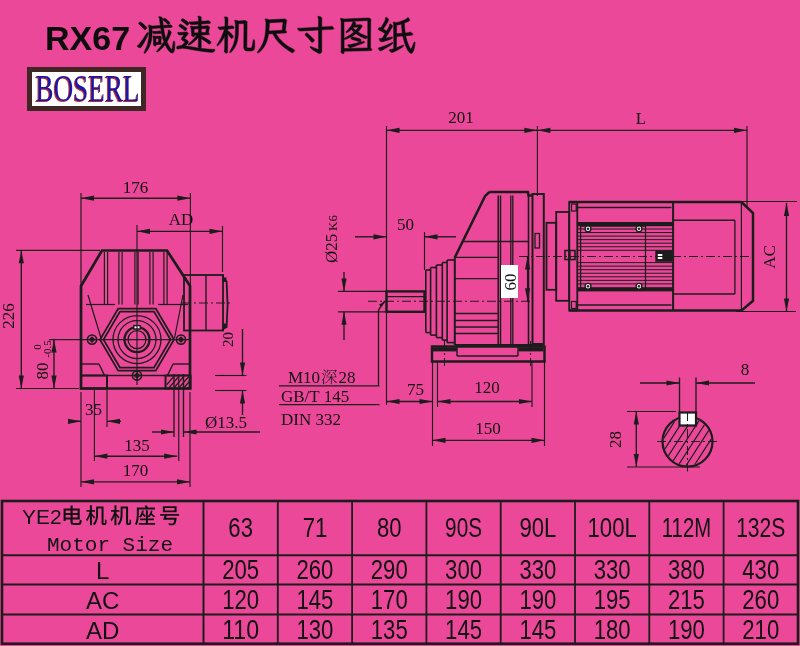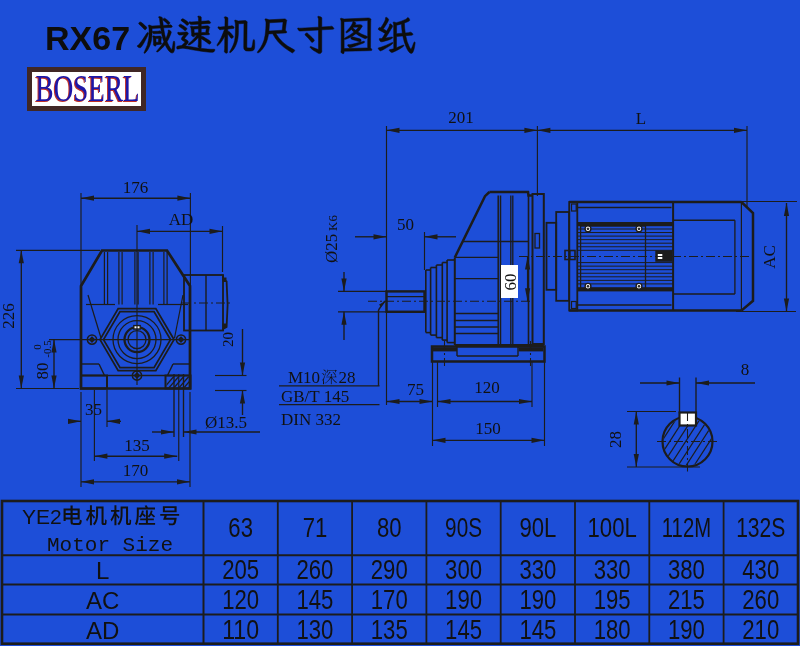--- a/index.html
+++ b/index.html
@@ -1,15 +1,15 @@
 <!DOCTYPE html>
 <html><head><meta charset="utf-8">
 <style>
 html,body{margin:0;padding:0;background:#fff;}
-#pg{position:relative;width:800px;height:646px;background:#1d4ed8;overflow:hidden;}
+#pg{position:relative;width:800px;height:646px;background:#ec4899;overflow:hidden;}
 </style></head>
 <body>
 <div id="pg">
 <svg width="800" height="646" viewBox="0 0 800 646">
 <text x="45" y="49.5" font-family="Liberation Sans, serif" font-size="34" text-anchor="start" font-weight="bold" fill="#0d0d0d">RX67</text>
 <path transform="translate(135.5 49.5) scale(0.0405)" d="M113 -42Q152 -42 269 -277Q319 -379 319 -397Q319 -420 306 -420Q290 -420 269 -387Q169 -227 91 -130Q76 -111 60 -103Q43 -95 43 -84Q43 -80 58 -64Q72 -48 113 -42ZM235 -488Q244 -488 254 -496Q280 -517 280 -536Q280 -548 228 -597Q175 -646 149 -664Q123 -681 115 -681Q107 -681 93 -668Q79 -655 79 -645Q79 -635 84 -630Q88 -624 122 -595Q156 -566 190 -527Q224 -488 235 -488ZM507 -177 503 -269 571 -274 565 -180ZM488 -83Q510 -83 510 -109L509 -120Q622 -127 633 -130Q644 -132 644 -146Q644 -156 627 -180Q638 -284 640 -289Q643 -294 643 -301Q643 -310 630 -321Q617 -332 603 -332L499 -325Q457 -337 444 -337Q425 -337 425 -326Q425 -319 431 -309Q437 -299 438 -277Q444 -166 444 -155L441 -122Q441 -107 458 -95Q476 -83 488 -83ZM783 -637Q800 -618 813 -618Q826 -618 838 -635Q850 -652 850 -659Q850 -674 790 -724Q729 -774 715 -774Q699 -774 690 -761Q680 -748 680 -739Q680 -728 691 -719Q739 -684 783 -637ZM223 95Q231 95 254 72Q309 18 354 -90Q379 -149 394 -228Q410 -306 410 -518L621 -531Q630 -476 639 -426Q635 -435 624 -445Q607 -460 598 -460Q590 -460 582 -456Q574 -452 466 -449L446 -448L424 -451Q412 -451 412 -441Q412 -436 418 -419Q431 -387 459 -387L614 -395Q640 -398 641 -414Q647 -382 653 -352Q670 -270 701 -191Q636 -84 537 23Q520 41 520 50Q520 64 533 64Q541 64 572 42Q604 19 648 -24Q692 -67 731 -120Q762 -49 792 -5Q856 89 905 89Q952 89 960 21Q972 -72 972 -138Q972 -210 952 -210Q935 -210 929 -169Q919 -84 908 -40Q896 4 895 4Q892 4 856 -43Q821 -90 779 -190Q809 -240 846 -324Q884 -407 884 -428Q884 -451 841 -474Q824 -482 818 -482Q806 -482 806 -467Q808 -461 808 -440Q808 -431 792 -379Q776 -327 748 -272Q723 -337 699 -497L693 -534L876 -545Q909 -547 909 -565Q909 -582 878 -603Q866 -612 858 -612Q851 -612 841 -608Q831 -605 824 -604Q816 -604 806 -603L685 -595Q676 -655 667 -773Q665 -796 634 -804Q604 -812 589 -812Q569 -812 569 -801Q569 -792 578 -784Q587 -776 590 -766Q593 -757 596 -731Q599 -705 604 -664Q608 -624 612 -591L406 -578Q354 -604 339 -604Q318 -604 318 -590Q318 -584 326 -565Q336 -539 336 -473Q336 -357 329 -284Q315 -122 220 53Q211 69 211 80Q211 95 223 95Z" fill="#0d0d0d" stroke="#0d0d0d" stroke-width="12.3"></path>
 <path transform="translate(175.5 49.5) scale(0.0405)" d="M899 70H910Q930 69 940 62Q949 55 966 28Q975 14 975 8Q975 -6 953 -6H945Q937 -5 928 -5Q918 -5 907 -5Q860 -5 798 -10Q735 -16 664 -25Q640 -28 617 -31Q626 -33 630 -42Q635 -52 635 -66V-267Q677 -242 722 -211Q767 -180 813 -144Q829 -132 840 -132Q850 -132 858 -142Q867 -151 872 -162Q877 -173 877 -179Q877 -193 853 -209Q822 -231 789 -252Q756 -273 727 -290Q698 -308 677 -319Q656 -330 650 -330Q636 -330 635 -329V-357L813 -365Q821 -366 831 -368Q841 -370 841 -381Q841 -388 834 -397Q827 -406 815 -417L834 -523Q835 -526 840 -532Q844 -537 844 -545Q844 -556 827 -570Q810 -585 792 -585H785L636 -576V-630L844 -643Q852 -644 859 -649Q866 -654 866 -663Q866 -676 854 -688Q842 -699 828 -706Q814 -714 806 -714Q801 -714 798 -712Q788 -709 778 -707Q768 -705 755 -704L636 -696V-792Q636 -810 619 -816Q602 -823 587 -824Q572 -825 571 -825Q550 -825 550 -811Q550 -805 557 -795Q564 -786 566 -777Q568 -768 568 -758V-693L402 -682H391Q371 -682 355 -686Q351 -687 346 -687Q334 -687 334 -675Q334 -670 335 -666Q341 -652 354 -634Q367 -615 395 -615Q402 -615 410 -616Q419 -616 429 -617L567 -626V-573L445 -566Q422 -572 406 -574Q391 -577 383 -577Q365 -577 365 -567Q365 -557 376 -541Q379 -535 382 -526Q385 -516 386 -505L397 -403Q397 -399 398 -396Q398 -392 398 -388Q398 -382 398 -376Q397 -371 396 -363V-357Q396 -341 407 -332Q418 -323 430 -320Q443 -316 448 -316Q461 -316 466 -324Q471 -332 471 -342V-346V-349L527 -352Q488 -300 438 -247Q387 -194 337 -156Q311 -136 311 -122Q311 -110 326 -110Q340 -110 366 -124Q391 -139 422 -162Q454 -185 484 -213Q515 -241 540 -269Q566 -297 566 -299L567 -307Q566 -290 566 -276Q566 -255 566 -230Q566 -205 566 -188L565 -170Q565 -152 564 -132Q562 -112 558 -89Q558 -87 558 -85Q557 -83 557 -80Q557 -66 568 -54Q580 -43 593 -37Q598 -35 601 -33Q563 -39 524 -45Q454 -56 393 -66Q332 -77 288 -86Q258 -92 241 -94Q276 -124 296 -145Q315 -166 315 -187Q315 -200 310 -208Q304 -216 285 -229Q266 -242 224 -269Q222 -270 221 -271Q238 -293 256 -315Q274 -337 298 -365Q303 -370 310 -378Q316 -385 316 -394Q316 -410 300 -422Q284 -434 271 -434Q268 -434 266 -434Q263 -433 261 -433L123 -421Q118 -420 113 -420Q108 -420 103 -420Q87 -420 72 -423Q71 -423 70 -424Q68 -424 66 -424Q53 -424 53 -410L56 -396Q61 -383 74 -369Q86 -355 111 -355Q117 -355 124 -356Q131 -356 140 -357L210 -364Q203 -356 190 -339Q176 -322 165 -307Q146 -280 146 -261Q146 -238 176 -220Q209 -202 234 -184Q236 -183 236 -182L235 -180Q219 -161 196 -140Q174 -118 147 -96Q93 -92 68 -86Q42 -80 35 -72Q28 -64 28 -55L29 -44Q30 -33 36 -21Q42 -9 58 -9Q62 -9 66 -10Q71 -12 77 -13Q107 -22 132 -26Q158 -30 180 -30Q207 -30 230 -26Q254 -23 277 -18Q321 -10 385 2Q449 13 523 25Q597 37 669 47Q741 57 802 64Q863 70 899 70ZM567 -511 566 -414 464 -410 457 -504ZM760 -521 747 -422 635 -417 636 -514ZM241 -463Q254 -463 262 -474Q271 -485 276 -497Q281 -509 281 -512Q281 -519 278 -525Q274 -531 261 -542Q248 -552 220 -570Q191 -588 141 -617Q129 -625 119 -625Q106 -625 92 -608Q82 -596 82 -586Q82 -573 103 -560Q130 -543 157 -522Q184 -502 215 -476Q223 -471 228 -467Q234 -463 241 -463ZM288 -597Q296 -597 306 -606Q316 -614 324 -624Q331 -635 331 -644Q331 -653 316 -668Q302 -683 282 -698Q261 -714 240 -728Q218 -742 200 -752Q182 -761 175 -761Q161 -761 150 -746Q138 -731 138 -724Q138 -713 157 -700Q185 -681 212 -659Q239 -637 265 -611Q279 -597 288 -597Z" fill="#0d0d0d" stroke="#0d0d0d" stroke-width="12.3"></path>
 <path transform="translate(215.5 49.5) scale(0.0405)" d="M703 -643 697 -58Q697 -11 718 10Q738 32 769 36Q800 40 830 40Q878 40 906 32Q935 25 948 5Q962 -15 966 -50Q969 -84 969 -136Q969 -138 968 -154Q968 -171 967 -192Q966 -213 962 -230Q958 -248 947 -248Q930 -248 925 -203Q920 -157 913 -124Q906 -91 898 -62Q895 -48 883 -43Q871 -38 828 -38Q790 -38 782 -42Q774 -47 774 -64L780 -648Q780 -653 782 -658Q784 -664 784 -671Q784 -687 768 -700Q751 -714 733 -714Q729 -714 726 -714Q724 -713 721 -713L560 -703Q500 -726 486 -726Q473 -726 473 -714Q473 -711 474 -706Q476 -701 477 -696Q483 -681 486 -660Q490 -640 491 -603Q492 -566 492 -501Q492 -420 488 -353Q485 -286 472 -225Q460 -164 434 -102Q409 -40 364 31Q349 54 349 65Q349 78 361 78Q368 78 388 61Q409 44 436 10Q463 -23 490 -74Q517 -125 537 -195Q557 -265 562 -355Q566 -411 566 -466Q567 -521 567 -573V-635ZM304 -506 432 -518Q442 -519 450 -524Q459 -528 459 -539Q459 -550 449 -562Q439 -573 426 -580Q414 -587 404 -587Q398 -587 395 -586Q380 -581 359 -579L304 -574L307 -763Q307 -776 302 -784Q296 -793 271 -801Q261 -804 252 -806Q243 -808 236 -808Q218 -808 218 -794Q218 -788 223 -780Q235 -762 235 -741L233 -566L126 -556Q122 -555 118 -555Q115 -555 110 -555Q94 -555 79 -559Q78 -559 76 -560Q75 -560 73 -560Q60 -560 60 -548L64 -534Q70 -519 82 -504Q94 -489 117 -489Q123 -489 131 -490Q139 -490 148 -491L223 -498Q186 -395 142 -298Q97 -201 47 -131Q35 -113 35 -103Q35 -90 48 -90Q58 -90 77 -109Q96 -128 120 -158Q145 -189 170 -226Q194 -264 214 -303Q223 -321 226 -325L230 -358Q229 -340 229 -325Q229 -282 228 -231Q228 -180 228 -134Q227 -88 226 -58V-29Q226 -14 224 2Q223 18 219 32Q218 37 218 45Q218 69 239 80Q260 92 273 92Q296 92 296 62L302 -384Q309 -376 334 -346Q358 -316 373 -292Q384 -275 398 -275Q409 -275 426 -288Q442 -301 442 -314Q442 -323 427 -344Q412 -366 391 -389Q370 -412 350 -430Q330 -448 320 -448Q308 -448 303 -444ZM226 -325Q230 -330 225 -315Z" fill="#0d0d0d" stroke="#0d0d0d" stroke-width="12.3"></path>
 <path transform="translate(255.5 49.5) scale(0.0405)" d="M681 -680 659 -476 331 -455Q336 -505 340 -560Q344 -616 345 -659ZM503 -395 728 -406Q743 -407 756 -410Q770 -413 770 -428Q770 -437 762 -450Q754 -462 737 -478L763 -685Q764 -689 768 -695Q772 -701 772 -710Q772 -725 754 -740Q736 -756 717 -756Q715 -756 712 -756Q709 -755 706 -755L336 -732Q273 -757 253 -757Q235 -757 235 -743Q235 -735 243 -722Q249 -712 254 -692Q259 -672 259 -654Q259 -592 254 -514Q249 -437 237 -353Q221 -238 174 -136Q127 -35 64 38Q46 61 46 73Q46 85 58 85Q68 85 92 68Q115 52 147 18Q179 -15 212 -66Q244 -118 272 -188Q301 -259 317 -350Q319 -360 320 -370Q322 -379 322 -384L424 -390Q480 -285 548 -202Q617 -120 704 -53Q790 14 901 79Q907 83 912 83Q922 83 934 70Q947 57 957 43Q967 29 967 23Q967 11 948 3Q788 -75 680 -174Q573 -274 503 -395Z" fill="#0d0d0d" stroke="#0d0d0d" stroke-width="12.3"></path>
 <path transform="translate(295.5 49.5) scale(0.0405)" d="M447 -195Q464 -210 464 -226Q464 -237 444 -260Q424 -284 396 -310Q369 -337 342 -361Q316 -385 301 -398Q297 -403 290 -406Q284 -409 277 -409Q264 -409 250 -395Q236 -381 236 -368Q236 -356 247 -347Q280 -317 317 -276Q354 -236 388 -190Q400 -175 413 -175Q427 -175 447 -195ZM568 -481V1Q533 -10 484 -30Q436 -50 396 -69Q389 -73 384 -74Q378 -75 373 -75Q357 -75 357 -62Q357 -51 378 -32Q398 -12 428 10Q459 32 492 52Q524 73 552 87Q580 101 594 101Q611 101 628 88Q641 75 646 64Q650 53 650 41Q650 32 649 22Q648 12 648 1L649 -485L919 -500Q930 -501 939 -504Q948 -508 948 -519Q948 -527 936 -540Q925 -554 910 -565Q895 -576 883 -576Q878 -576 875 -575Q864 -571 854 -569Q844 -567 835 -566L649 -555L650 -774Q650 -791 631 -800Q612 -810 592 -815Q573 -820 566 -820Q549 -820 549 -807Q549 -801 554 -793Q568 -772 568 -745V-552L127 -527Q123 -527 118 -526Q114 -526 109 -526Q90 -526 73 -531Q66 -533 63 -533Q52 -533 52 -523Q52 -513 63 -494Q74 -474 86 -464Q98 -456 120 -456Q125 -456 132 -456Q139 -456 148 -457Z" fill="#0d0d0d" stroke="#0d0d0d" stroke-width="12.3"></path>

